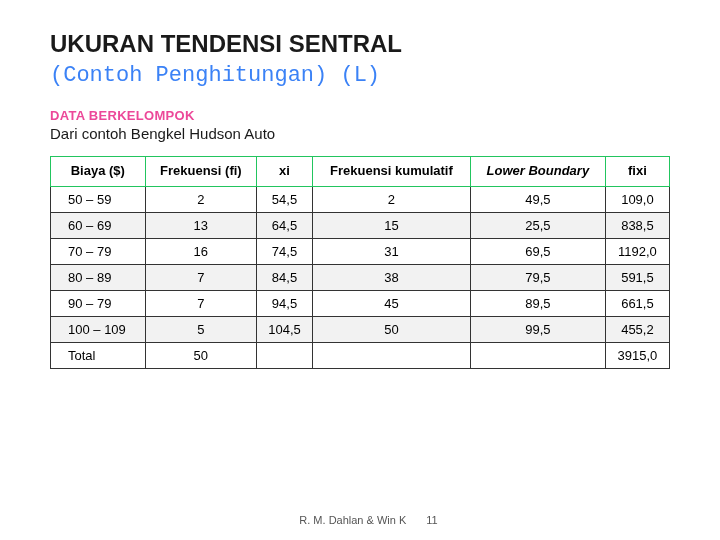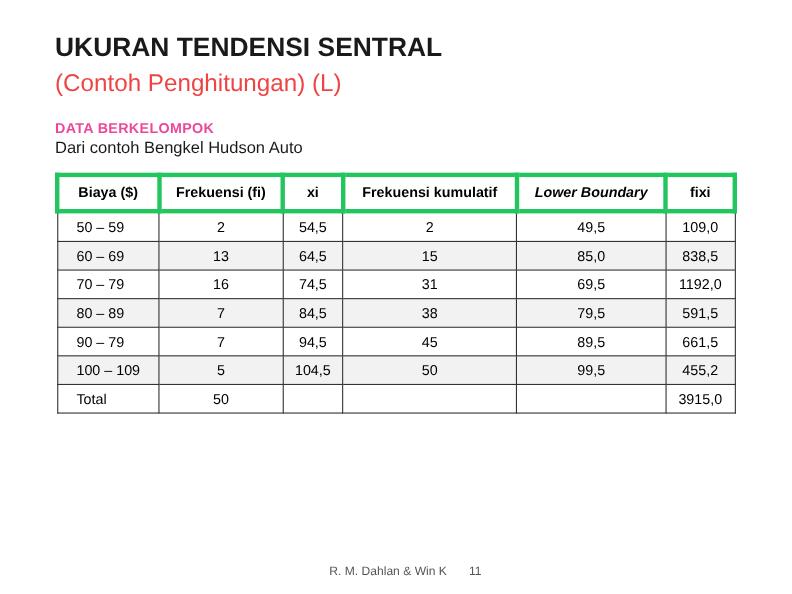--- a/index.html
+++ b/index.html
@@ -17,43 +17,44 @@
     .title {
       font-size: 24px;
       font-weight: bold;
       color: #1a1a1a;
       line-height: 1.2;
       margin-bottom: 4px;
     }
     .subtitle {
       font-size: 22px;
       font-weight: normal;
-      color: #ef4444;
+      color: #3b82f6;
       margin-bottom: 20px;
+      font-family: Liberation Mono, monospace;
     }
     .section-label {
       font-size: 13px;
       font-weight: bold;
       color: #ec4899;
       margin-bottom: 2px;
       letter-spacing: 0.3px;
     }
     .section-desc {
       font-size: 15px;
       font-weight: normal;
       color: #1a1a1a;
       margin-bottom: 14px;
     }
     table {
       border-collapse: collapse;
       width: 100%;
       font-size: 13px;
     }
     thead tr th {
-      border: 4px solid #22c55e;
+      border: 1px solid #22c55e;
       background: #ffffff;
       padding: 6px 8px;
       text-align: center;
       font-weight: bold;
       vertical-align: middle;
       line-height: 1.3;
     }
     tbody tr td {
       border: 1px solid #333;
       padding: 5px 8px;
@@ -113,21 +114,21 @@
           <td>54,5</td>
           <td>2</td>
           <td>49,5</td>
           <td>109,0</td>
         </tr>
         <tr>
           <td class="col-biaya">60 – 69</td>
           <td>13</td>
           <td>64,5</td>
           <td>15</td>
-          <td>85,0</td>
+          <td>25,5</td>
           <td>838,5</td>
         </tr>
         <tr>
           <td class="col-biaya">70 – 79</td>
           <td>16</td>
           <td>74,5</td>
           <td>31</td>
           <td>69,5</td>
           <td>1192,0</td>
         </tr>

